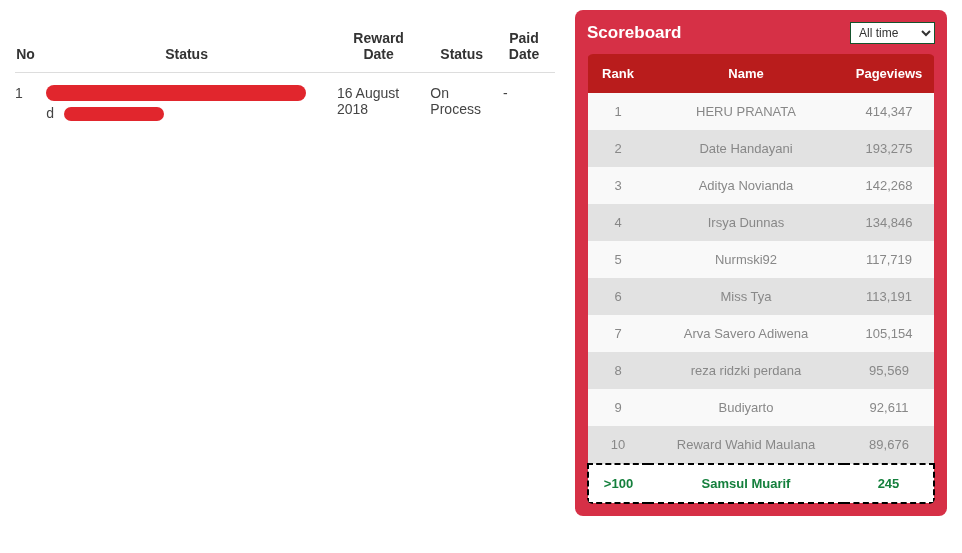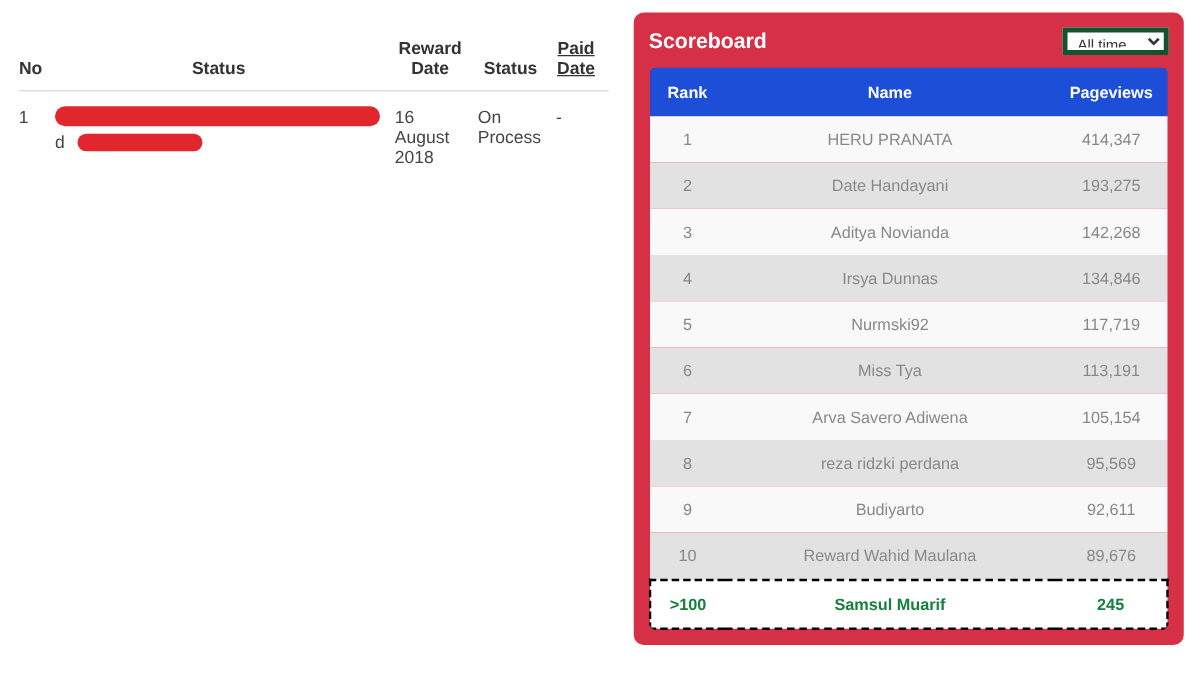--- a/index.html
+++ b/index.html
@@ -34,21 +34,21 @@
     }
     .left-table td {
       padding: 12px 10px 12px 0;
       vertical-align: top;
       color: #444;
     }
     .col-no { width: 30px; }
     .col-article { width: 280px; }
     .col-reward { width: 90px; }
     .col-status { width: 70px; }
-    .col-paid { width: 50px; text-decoration: underline; }
+    .col-paid { width: 50px; }
     .redacted {
       display: inline-block;
       position: relative;
     }
     .redacted-line1 {
       display: block;
       background: #e1262d;
       height: 16px;
       width: 260px;
       border-radius: 8px;
@@ -64,53 +64,53 @@
     }
     .redacted-single-char {
       color: #444;
       font-size: 14px;
       display: inline-block;
       vertical-align: top;
       margin-right: -4px;
     }
 
     .scoreboard {
-      width: 440px;
+      width: 372px;
       background: #d63046;
       border-radius: 8px;
       padding: 12px;
       color: #fff;
     }
     .scoreboard-header {
       display: flex;
       justify-content: space-between;
       align-items: center;
       margin-bottom: 10px;
     }
     .scoreboard-title {
       font-weight: bold;
       font-size: 17px;
     }
     .scoreboard-select {
       background: #fff;
       color: #333;
-      border: 4px solid #14532d;
+      border: 1px solid #14532d;
       font-size: 12px;
       padding: 2px 4px;
       width: 85px;
       height: 22px;
     }
     .scoreboard-table {
       width: 100%;
       border-collapse: collapse;
       border-radius: 6px;
       overflow: hidden;
     }
     .scoreboard-table thead th {
-      background: #1d4ed8;
+      background: #b91c1c;
       color: #fff;
       font-weight: bold;
       padding: 12px 8px;
       text-align: center;
       font-size: 13px;
     }
     .scoreboard-table tbody td {
       padding: 11px 8px;
       text-align: center;
       color: #888;

